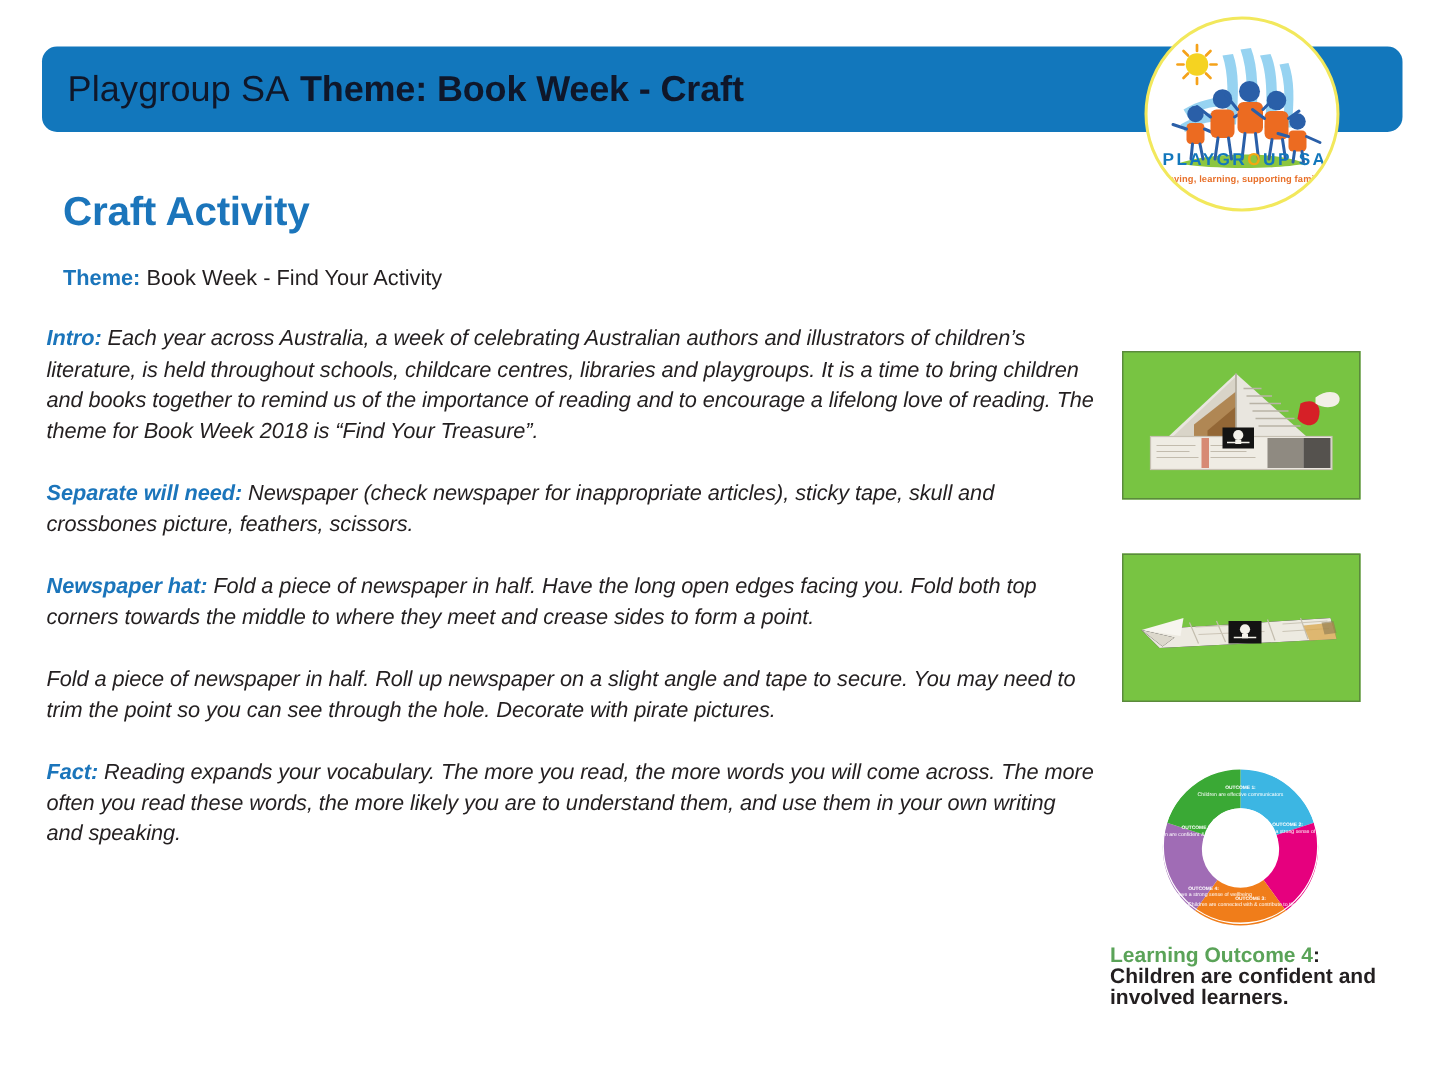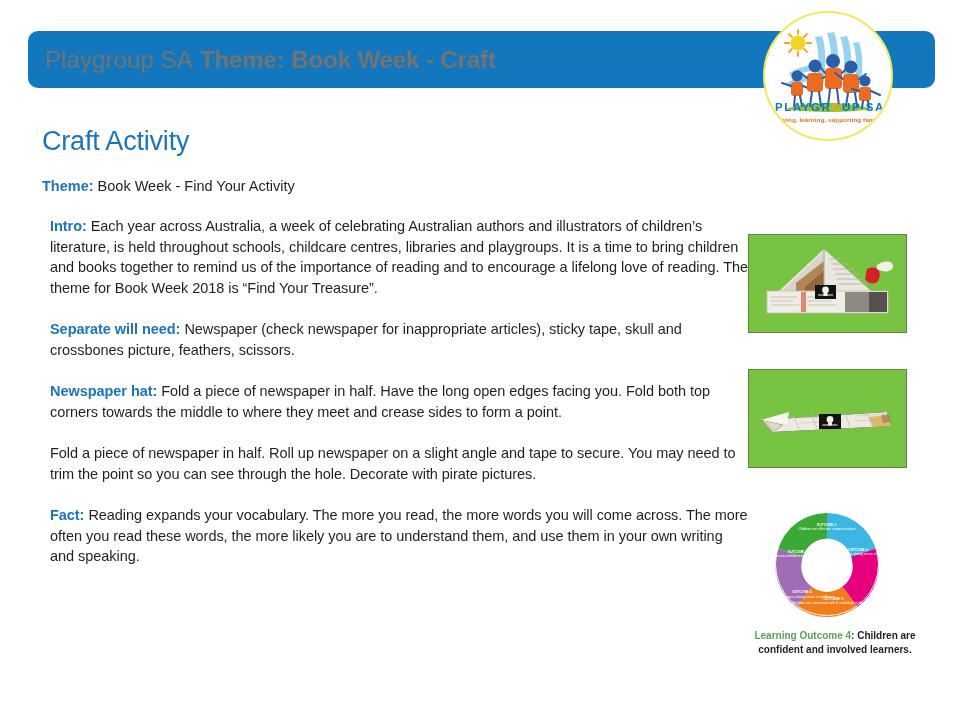--- a/index.html
+++ b/index.html
@@ -25,21 +25,21 @@
     height: 57px;
     background: #1277bc;
     border-radius: 10px;
   }
   .header-title {
     position: absolute;
     left: 45px;
     top: 44px;
     font-size: 24px;
     line-height: 32px;
-    color: #737373;
+    color: #0f172a;
     white-space: nowrap;
   }
   .header-title .brand {
     font-weight: 400;
     letter-spacing: 0.1px;
   }
   .header-title .theme {
     font-weight: 700;
     margin-left: 7px;
     letter-spacing: -0.1px;
@@ -82,38 +82,39 @@
     letter-spacing: 0.1px;
     color: #e8702a;
   }
 
   
   .page-title {
     position: absolute;
     left: 42px;
     top: 126px;
     font-size: 27px;
-    font-weight: 400;
+    font-weight: 700;
     color: #1b75bb;
     letter-spacing: -0.2px;
   }
 
   .theme-line {
     position: absolute;
     left: 42px;
     top: 177px;
     font-size: 14.5px;
     line-height: 19px;
   }
 
   .content {
     position: absolute;
-    left: 50px;
+    left: 31px;
     top: 216px;
     width: 700px;
+    font-style: italic;
   }
   .para {
     font-size: 14.5px;
     line-height: 20.5px;
     margin: 0 0 0 0;
     letter-spacing: -0.05px;
   }
   .lbl {
     color: #1b75bb;
     font-weight: 700;
@@ -149,22 +150,22 @@
     font-family: "Liberation Sans", sans-serif;
     text-anchor: middle;
   }
   .wheel-seg-label .hd { font-weight: 700; font-size: 2.9px; }
 
   .wheel-caption {
     position: absolute;
     left: 740px;
     top: 629px;
     width: 190px;
-    text-align: center;
-    font-size: 10px;
+    text-align: left;
+    font-size: 14px;
     line-height: 14px;
     color: #231f20;
   }
   .wheel-caption .lo { color: #5aa358; font-weight: 600; }
   .wheel-caption .lo-rest { font-weight: 600; }
 </style>
 </head>
 <body>
 
 <div class="header-bar"></div>

